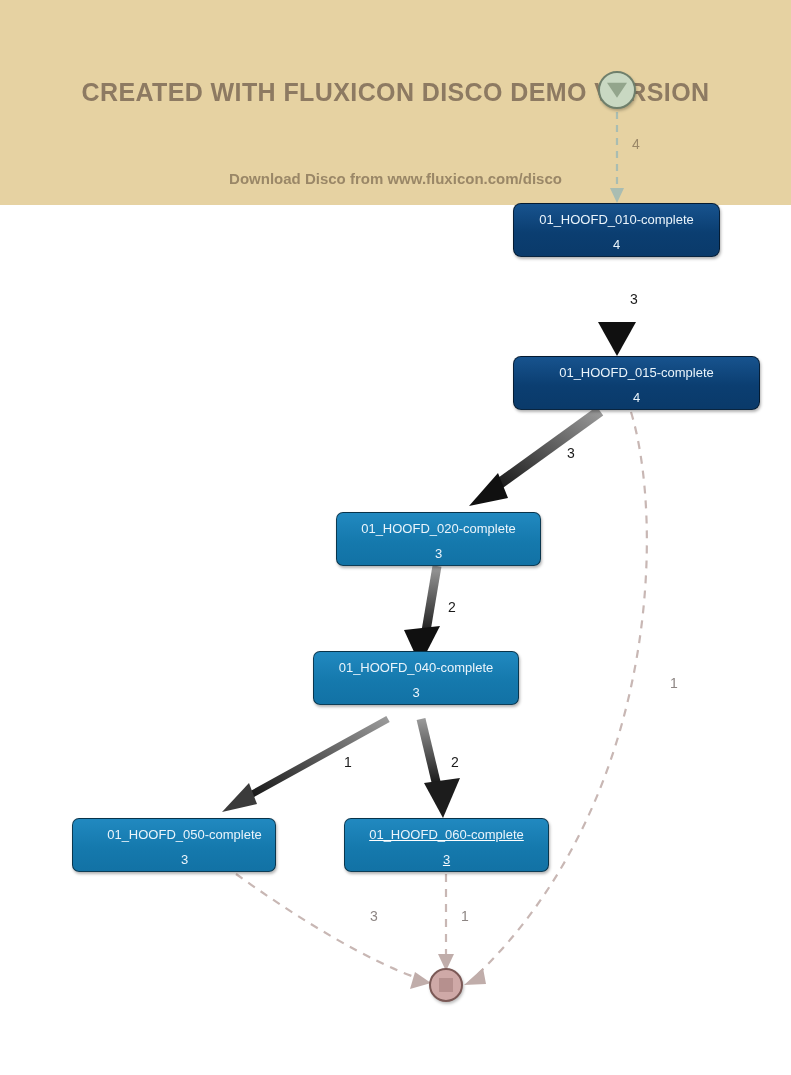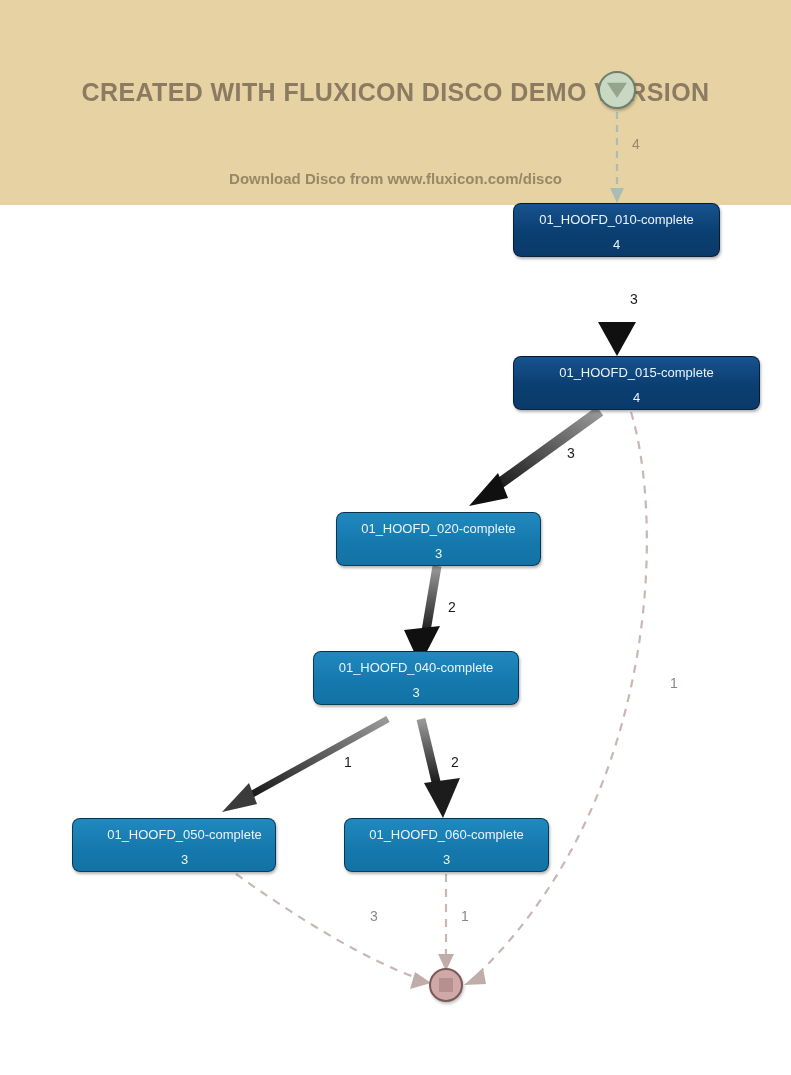--- a/index.html
+++ b/index.html
@@ -87,20 +87,21 @@
     font-size: 13px;
     color: #eaf4fb;
   }
   .node.dark {
     background: linear-gradient(to bottom, #165campaign 0%, #0d3f72 100%);
     background: linear-gradient(to bottom, #17538e 0%, #0b3e71 55%, #0a3a6a 100%);
     text-align: center;
   }
   .node.light {
     background: linear-gradient(to bottom, #2189c0 0%, #1579ad 55%, #1272a5 100%);
+    border-radius: 7px;
   }
 
   
   .start-node {
     position: absolute;
     width: 38px;
     height: 38px;
     border-radius: 50%;
     box-sizing: border-box;
     background: #c9d8c2;
@@ -246,21 +247,21 @@
   <div class="node light" style="left:313px; top:651px; width:206px; height:54px;">
     <span class="nlabel">01_HOOFD_040-complete</span>
     <span class="ncount">3</span>
   </div>
 
   <div class="node light" style="left:72px; top:818px; width:204px; height:54px;padding-left:21px;">
     <span class="nlabel">01_HOOFD_050-complete</span>
     <span class="ncount">3</span>
   </div>
 
-  <div class="node light" style="left:344px; top:818px; width:205px; height:54px;">
+  <div class="node light" style="left:344px; top:818px; width:205px; height:54px;text-decoration:underline;">
     <span class="nlabel">01_HOOFD_060-complete</span>
     <span class="ncount">3</span>
   </div>
 
   <div class="end-node" style="left:429px; top:968px;">
     <div class="sq"></div>
   </div>
 
   <div class="elabel banner-ctx" style="left:632px; top:136px;">4</div>
   <div class="elabel" style="left:630px; top:291px;">3</div>

